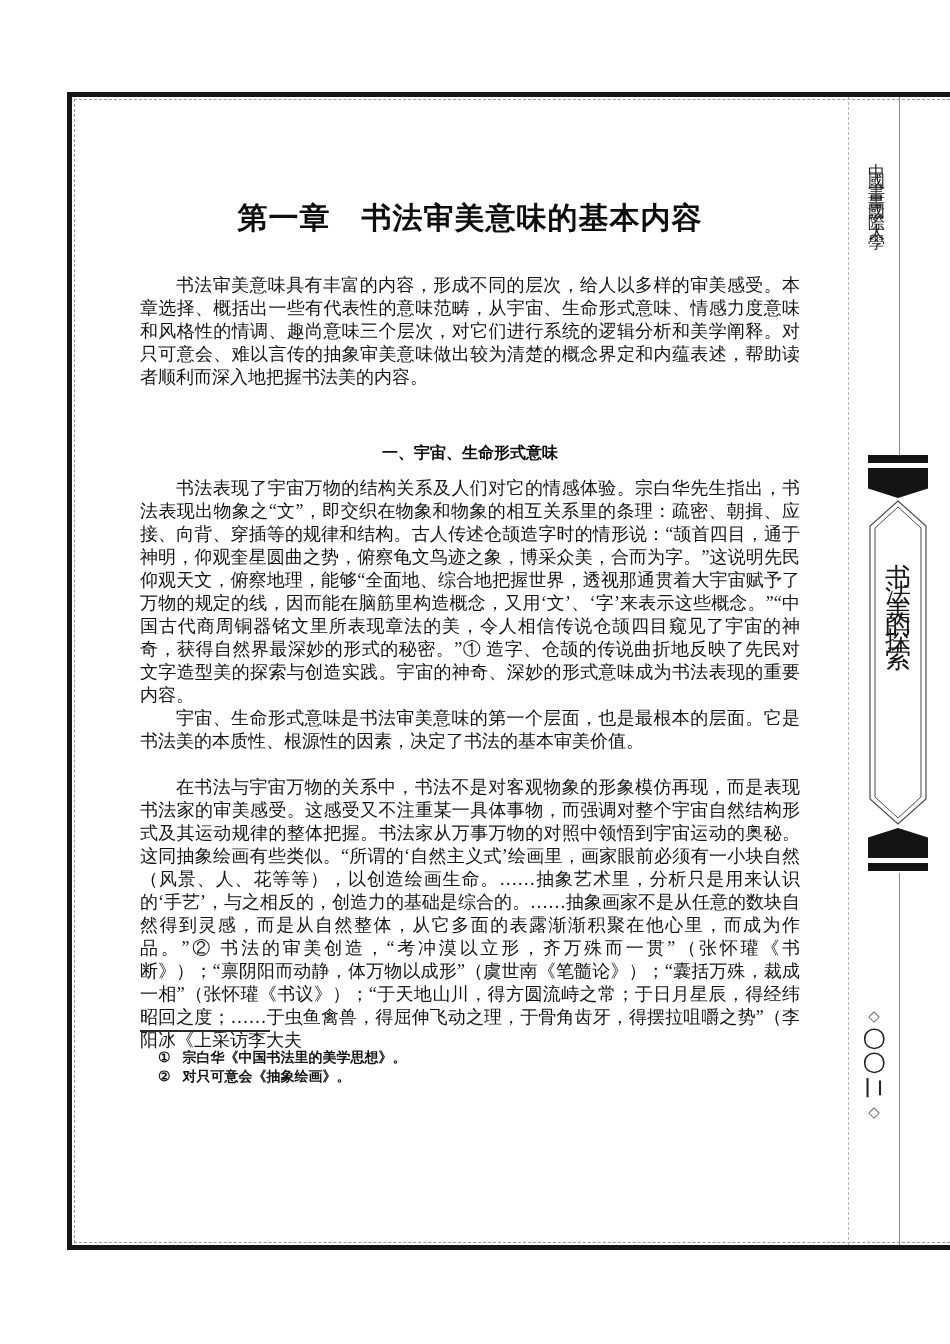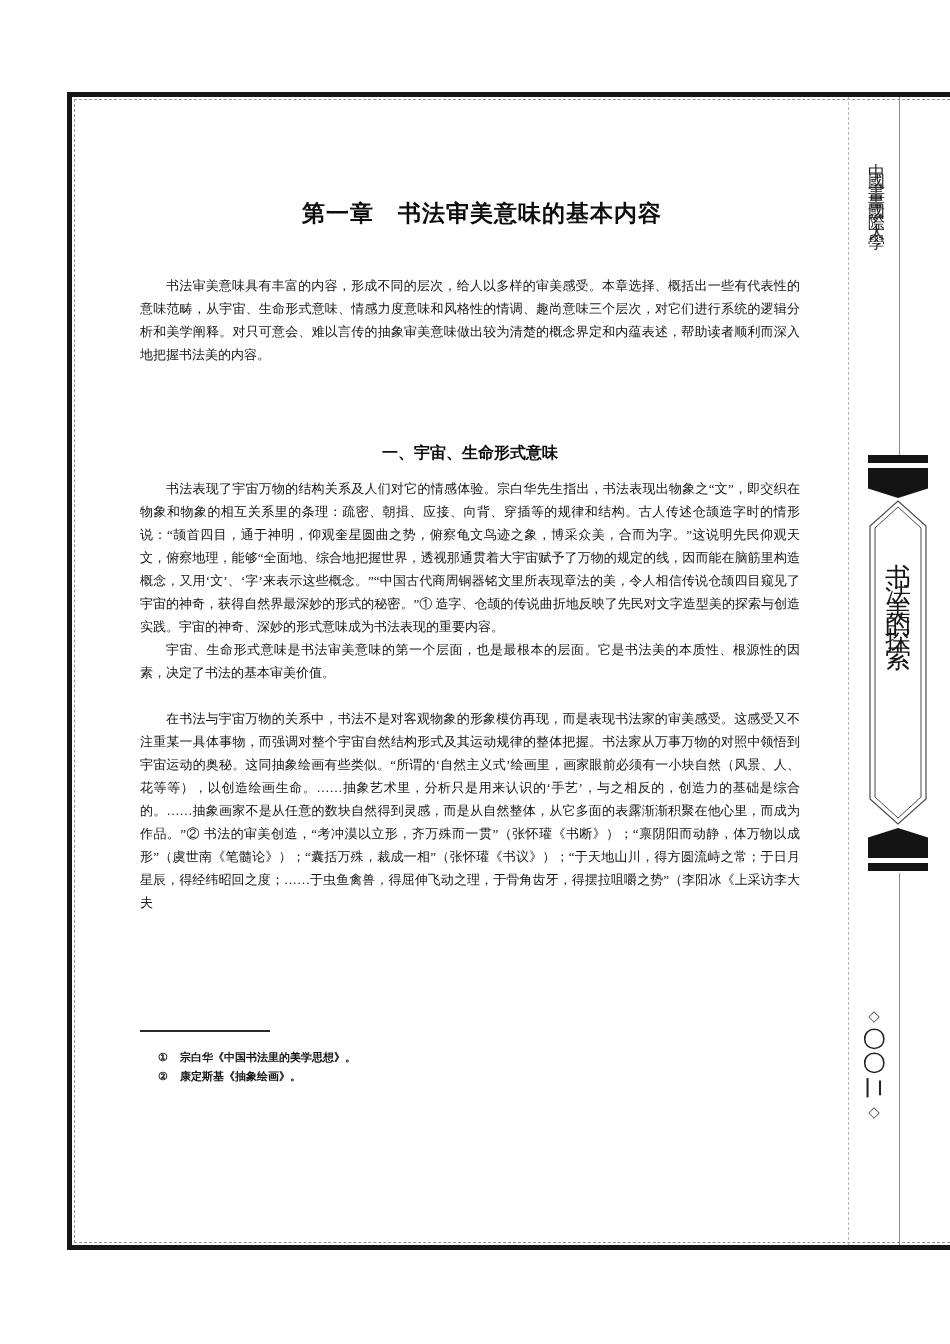--- a/index.html
+++ b/index.html
@@ -14,46 +14,46 @@
     box-sizing:border-box;
     border-top:5px solid #161616;border-left:5px solid #161616;border-bottom:5px solid #161616;
   }
   .frame-inner{
     position:absolute;left:74px;top:99px;width:876px;height:1144px;
     box-sizing:border-box;
     border-top:1px dashed #9a9a9a;border-left:1px dashed #9a9a9a;border-bottom:1px dashed #9a9a9a;
   }
   
   .chapter-title{
-    position:absolute;left:152px;top:181px;width:660px;
+    position:absolute;left:140px;top:181px;width:660px;
     text-align:center;font-family:"Liberation Sans","DejaVu Sans",sans-serif;
-    font-weight:bold;font-size:23px;line-height:34px;letter-spacing:1px;color:#0d0d0d;
+    font-weight:bold;font-size:30px;line-height:34px;letter-spacing:1px;color:#0d0d0d;
   }
   .body-text{
-    font-size:13px;line-height:23px;text-align:justify;text-justify:inter-ideograph;
+    font-size:18px;line-height:23px;text-align:justify;text-justify:inter-ideograph;
     color:#141414;margin:0;
   }
   .para{ text-indent:2em; }
   .p1{ position:absolute;left:140px;top:274px;width:660px; }
   .section-heading{
     position:absolute;left:140px;top:427px;width:660px;
     text-align:center;font-family:"Liberation Sans","DejaVu Sans",sans-serif;
     font-weight:bold;font-size:16px;line-height:26px;color:#0d0d0d;
   }
   .flow-block{ position:absolute;left:140px;top:477px;width:660px; }
   .flow-block p{ margin:0; }
   .flow-block .p4{ margin-top:23px; }
   
   .footnote-rule{
     position:absolute;left:140px;top:1030px;width:130px;height:0;
     border-top:2px solid #2a2a2a;
   }
   .footnotes{
     position:absolute;left:140px;top:1048px;width:660px;
-    font-size:11px;line-height:19px;font-weight:bold;color:#141414;
+    font-size:14px;line-height:19px;font-weight:bold;color:#141414;
   }
   .footnote{ padding-left:18px; }
   .fn-marker{ margin-right:12px; }
   
   .sidebar-line{ position:absolute;top:97px;height:1148px;width:0; }
   .sidebar-line.left{ left:848px;border-left:1px dashed #b3b3b3; }
   .sidebar-line.right{ left:899px;border-left:1px solid #8a8a8a; }
   .institution-vert{
     position:absolute;left:865px;top:150px;
     writing-mode:vertical-rl;text-orientation:upright;
@@ -109,21 +109,21 @@
   <p class="body-text para">宇宙、生命形式意味是书法审美意味的第一个层面，也是最根本的层面。它是书法美的本质性、根源性的因素，决定了书法的基本审美价值。</p>
   <p class="body-text para p4">在书法与宇宙万物的关系中，书法不是对客观物象的形象模仿再现，而是表现书法家的审美感受。这感受又不注重某一具体事物，而强调对整个宇宙自然结构形式及其运动规律的整体把握。书法家从万事万物的对照中领悟到宇宙运动的奥秘。这同抽象绘画有些类似。“所谓的‘自然主义式’绘画里，画家眼前必须有一小块自然（风景、人、花等等），以创造绘画生命。……抽象艺术里，分析只是用来认识的‘手艺’，与之相反的，创造力的基础是综合的。……抽象画家不是从任意的数块自然得到灵感，而是从自然整体，从它多面的表露渐渐积聚在他心里，而成为作品。”② 书法的审美创造，“考冲漠以立形，齐万殊而一贯”（张怀瓘《书断》）；“禀阴阳而动静，体万物以成形”（虞世南《笔髓论》）；“囊括万殊，裁成一相”（张怀瓘《书议》）；“于天地山川，得方圆流峙之常；于日月星辰，得经纬昭回之度；……于虫鱼禽兽，得屈伸飞动之理，于骨角齿牙，得摆拉咀嚼之势”（李阳冰《上采访李大夫</p>
 </div>
 
 <div class="footnote-rule"></div>
 <div class="footnotes">
   <div class="footnote">
     <span class="fn-marker">①</span><span>宗白华《中国书法里的美学思想》。</span>
   </div>
   <div class="footnote">
-    <span class="fn-marker">②</span><span>康定斯基《抽象绘画》。</span>
+    <span class="fn-marker">②</span><span>对只可意会《抽象绘画》。</span>
   </div>
 </div>
 
 <div class="sidebar-line left"></div>
 <div class="sidebar-line right"></div>
 
 <div class="institution-vert">中國書畫國際大學</div>
 
 <div class="banner">
   <div class="bar top"></div>

